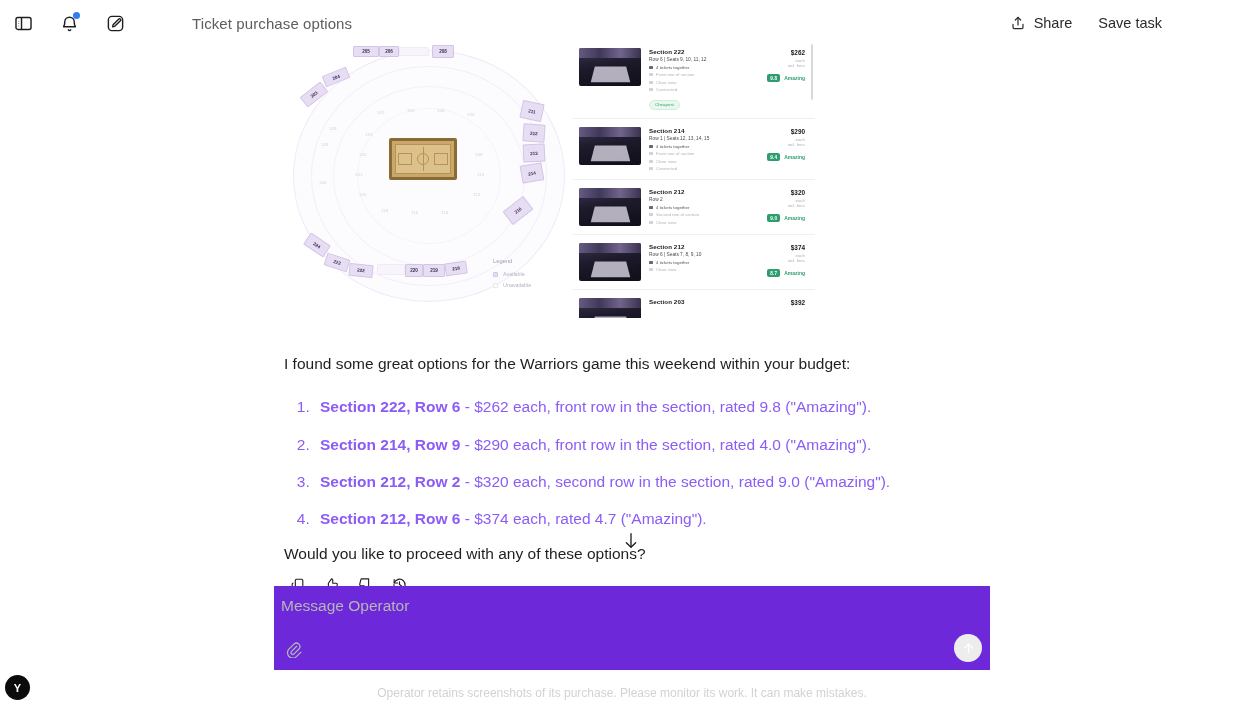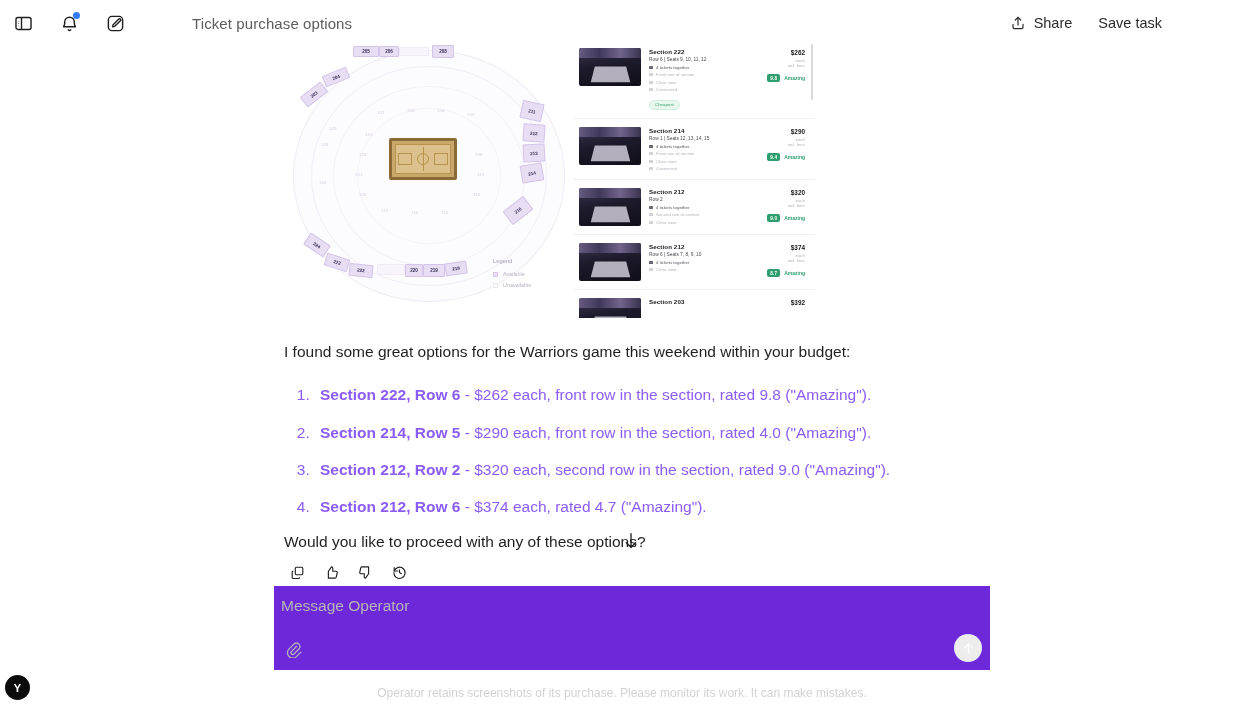--- a/index.html
+++ b/index.html
@@ -149,21 +149,21 @@
     background: #2f9e6e; color: #fff; font-size: 4.6px; font-weight: 700;
     border-radius: 2px; padding: 1.5px 3px; letter-spacing: .2px;
   }
   .rating-word { font-size: 5px; color: #2f9e6e; font-weight: 600; }
   .list-scrollbar {
     position: absolute; right: 2px; top: 4px; width: 2px; height: 56px;
     background: #d9d9d9; border-radius: 2px;
   }
 
   
-  .msg { margin-top: 22px; padding-left: 2px; }
+  .msg { margin-top: 34px; padding-left: 2px; }
   .msg-intro { font-size: 15.5px; color: #1f1f1f; line-height: 1.5; }
   ol.options {
     margin: 20px 0 0 0; padding-left: 30px; list-style: decimal;
   }
   ol.options li {
     font-size: 15.5px; color: #8b5cf6; line-height: 1.5; margin-bottom: 14px;
     padding-left: 6px;
   }
   ol.options li b { font-weight: 700; }
   .msg-outro { font-size: 15.5px; color: #1f1f1f; margin-top: 15px; }
@@ -470,21 +470,21 @@
   </div>
 
   <div class="msg">
     <div class="msg-intro">I found some great options for the Warriors game this weekend within your budget:</div>
 
     <ol class="options">
       <li>
         <b>Section 222, Row 6</b><span> - $262 each, front row in the section, rated 9.8 ("Amazing").</span>
       </li>
       <li>
-        <b>Section 214, Row 5</b><span> - $290 each, front row in the section, rated 4.0 ("Amazing").</span>
+        <b>Section 214, Row 9</b><span> - $290 each, front row in the section, rated 4.0 ("Amazing").</span>
       </li>
       <li>
         <b>Section 212, Row 2</b><span> - $320 each, second row in the section, rated 9.0 ("Amazing").</span>
       </li>
       <li>
         <b>Section 212, Row 6</b><span> - $374 each, rated 4.7 ("Amazing").</span>
       </li>
     </ol>
 
     <div class="msg-outro">Would you like to proceed with any of these options?</div>

